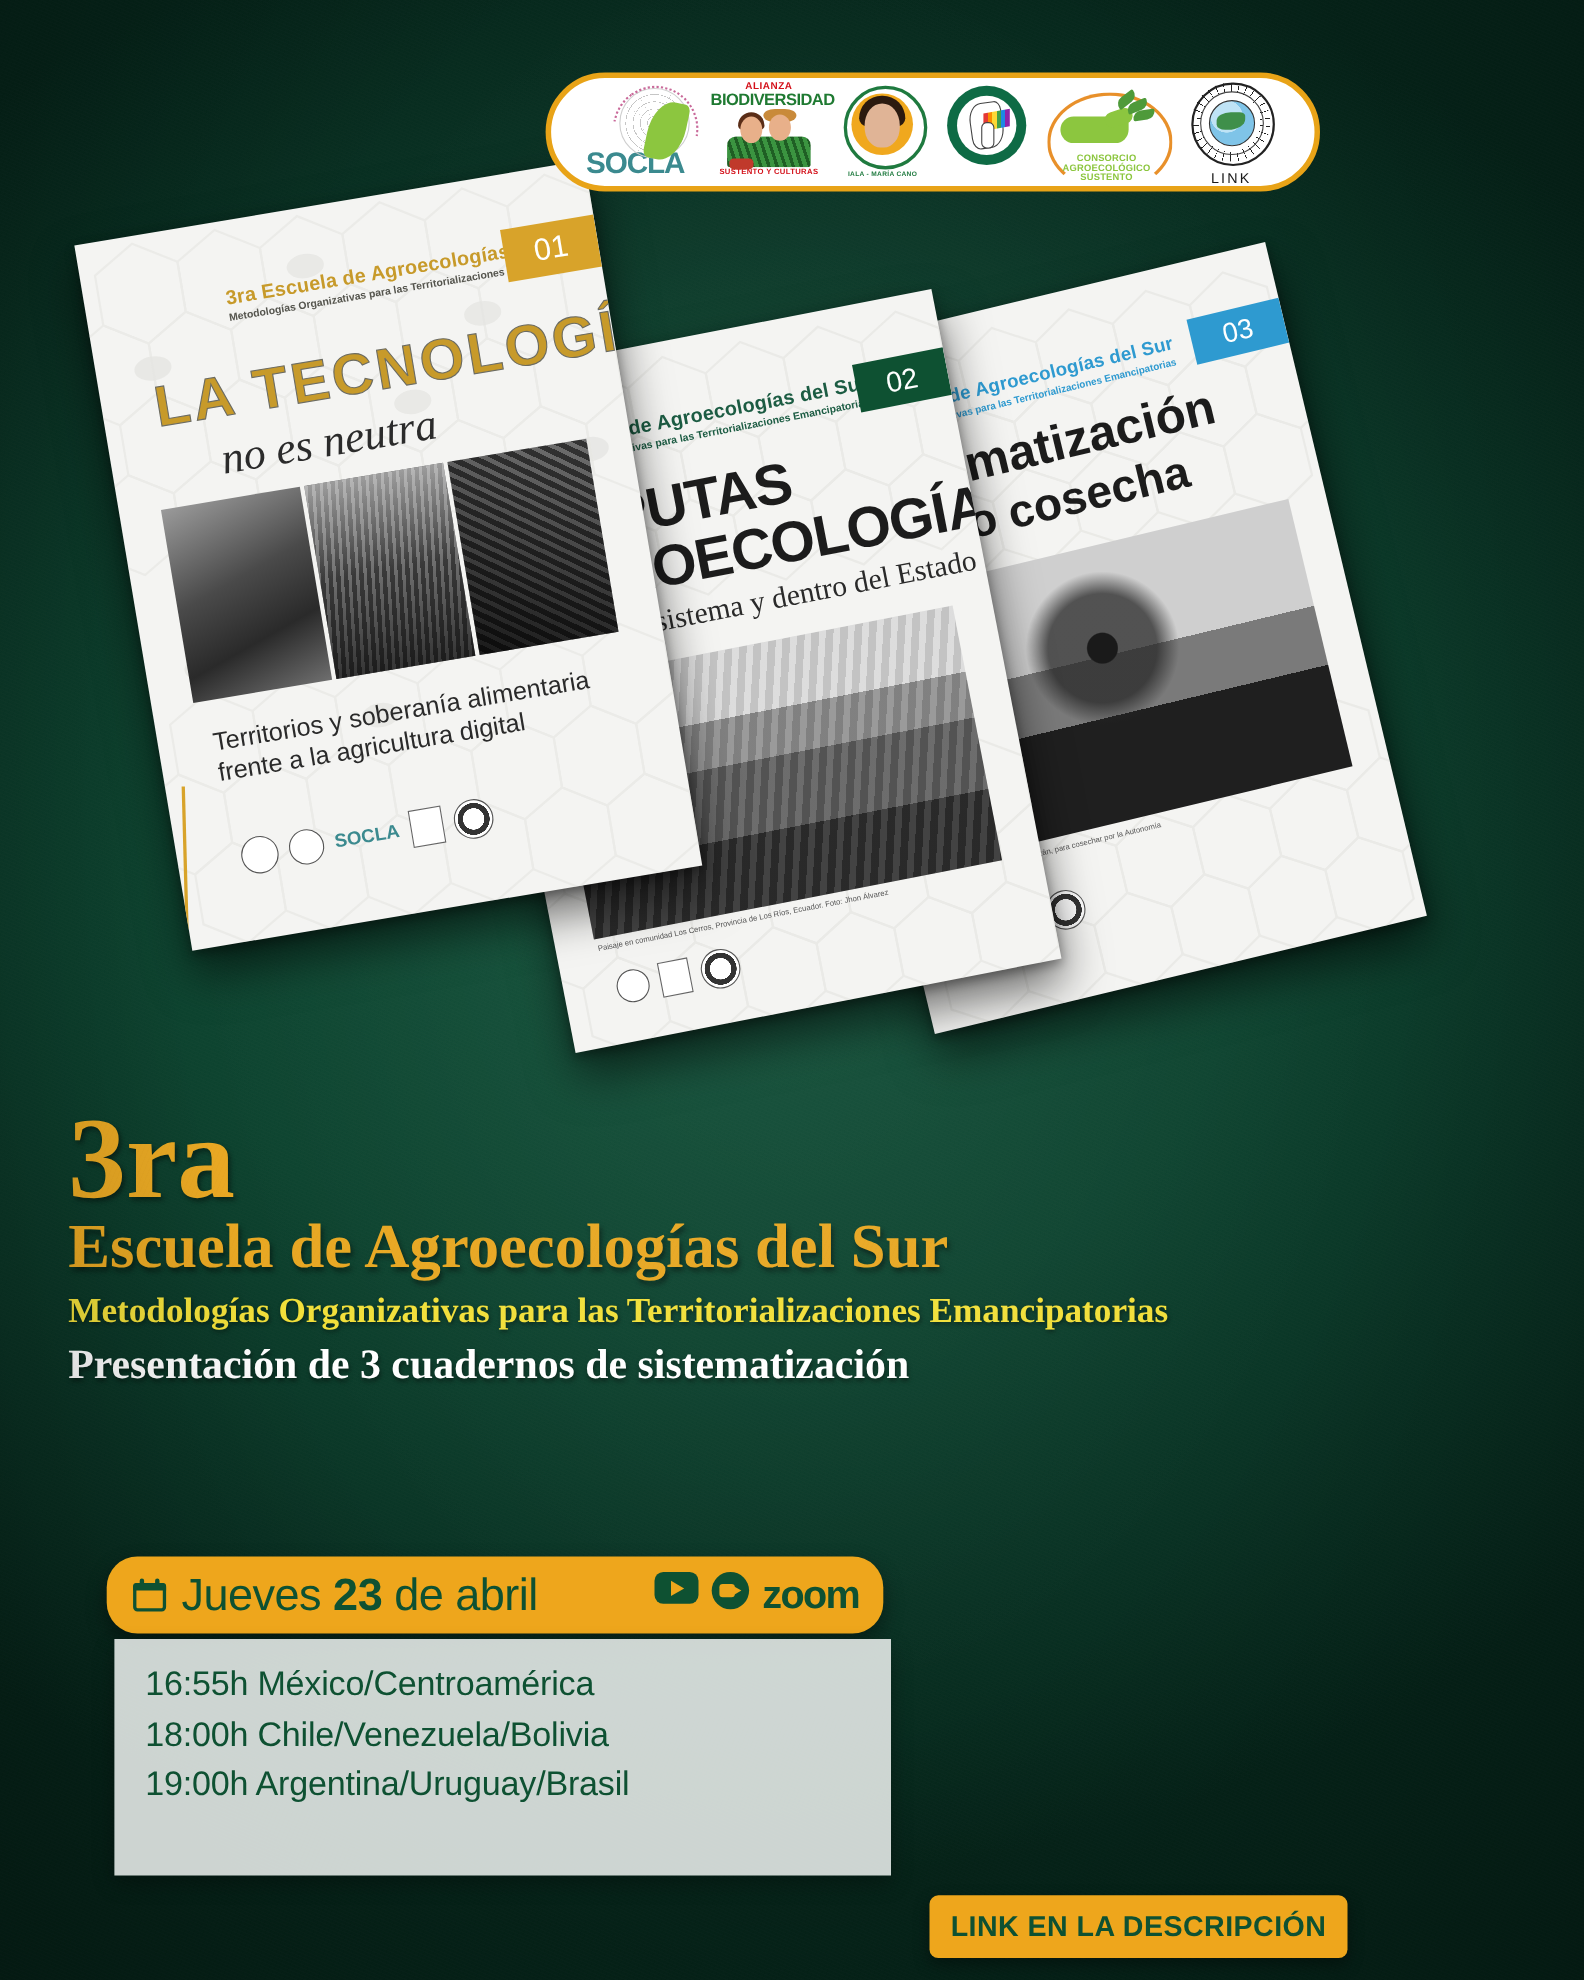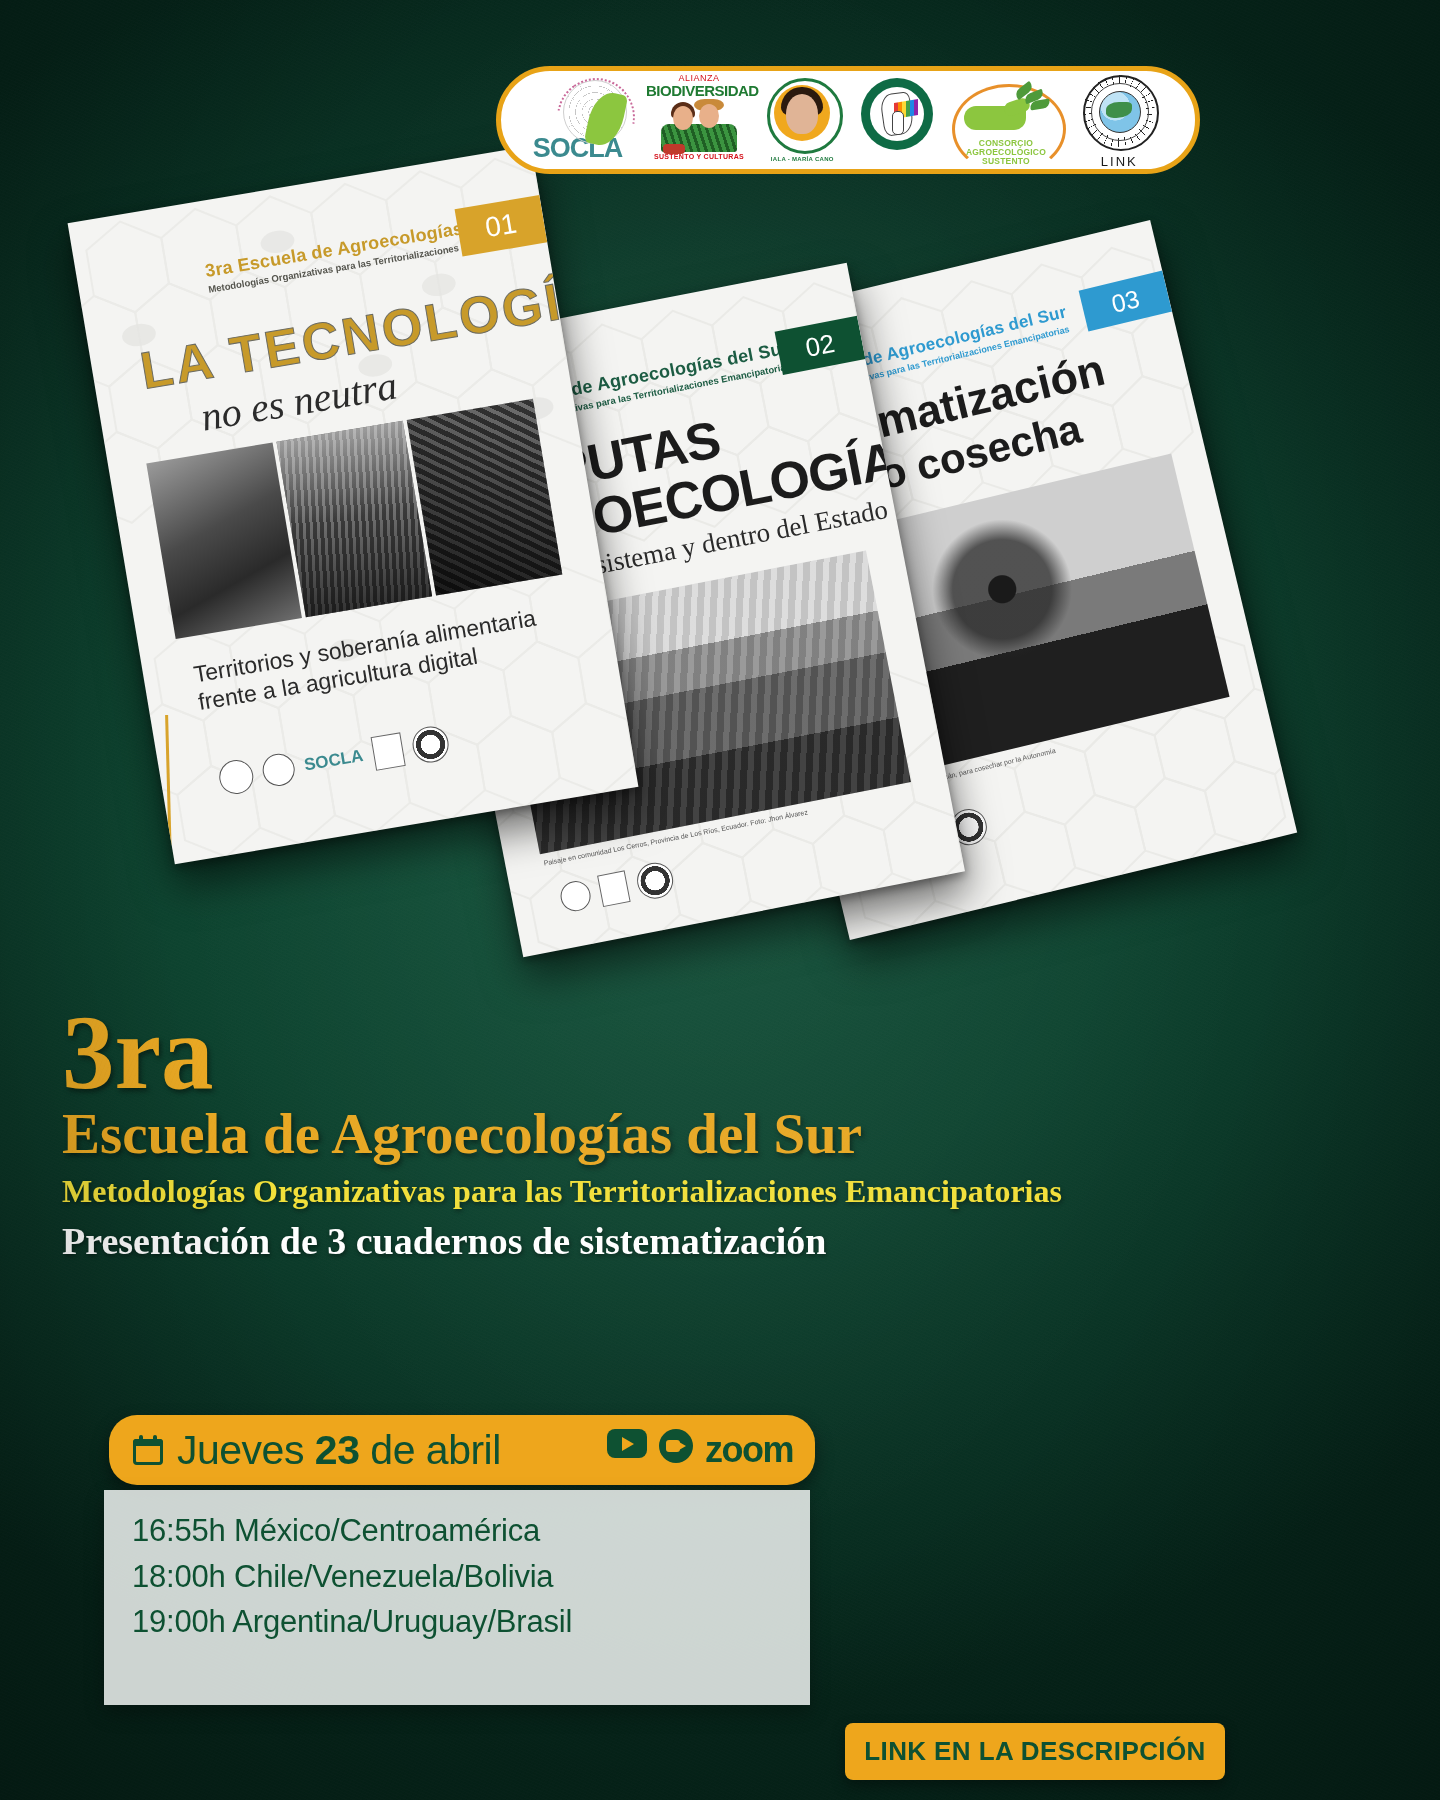--- a/index.html
+++ b/index.html
@@ -84,21 +84,21 @@
   .socla-leaf {
     position:absolute; left: 58px; top: 14px; width: 34px; height: 54px;
     background:#8cc63f;
     border-radius: 60% 14% 60% 14%;
     transform: rotate(12deg);
   }
   .socla-word { font-size: 27px; font-weight: 700; color:#3b8a8f; letter-spacing:-1px; line-height:1; padding-left:2px; }
 
   
   .logo-ab { width: 106px; height: 92px; text-align:center; }
-  .ab-t1 { font-size: 9px; font-weight:400; color:#d4111a; letter-spacing:.5px; line-height:1; }
+  .ab-t1 { font-size: 9px; font-weight:700; color:#d4111a; letter-spacing:.5px; line-height:1; }
   .ab-t2 { font-size: 15px; font-weight:800; color:#1f7a32; letter-spacing:-.5px; line-height:1; }
   .ab-art { position:relative; width:84px; height:52px; margin:2px auto 0; }
   .ab-face-a, .ab-face-b { position:absolute; border-radius:50%; background:#e8b08a; }
   .ab-face-a { left:16px; top:6px; width:20px; height:24px; }
   .ab-face-b { left:42px; top:4px; width:20px; height:24px; }
   .ab-hair { position:absolute; left:14px; top:2px; width:24px; height:16px; background:#5a2d17; border-radius:12px 12px 4px 4px;}
   .ab-hat { position:absolute; left:37px; top:-1px; width:30px; height:12px; background:#c98a3a; border-radius:14px/8px;}
   .ab-green { position:absolute; left:4px; top:24px; width:76px; height:28px; background:#2e7d32; border-radius:8px 8px 3px 3px;
               background-image: repeating-linear-gradient(72deg, #1f5e24 0 3px, #3b9440 3px 7px); }
   .ab-red { position:absolute; left:6px; top:44px; width:22px; height:10px; background:#c0392b; border-radius:4px; }
@@ -229,21 +229,21 @@
   }
   .h-pres {
     position:absolute; left:62px; top:1222px;
     font-family:"Liberation Serif", serif;
     font-size:38px; font-weight:700; color:#ffffff; line-height:1;
     text-shadow: 1px 2px 4px rgba(0,0,0,.45);
   }
 
   
   .date-banner {
-    position:absolute; left:109px; top:1415px; width:706px; height:70px;
+    position:absolute; left:97px; top:1415px; width:706px; height:70px;
     background:#eea61c; border-radius:28px;
     display:flex; align-items:center; z-index:5;
     box-shadow: 0 8px 18px rgba(0,0,0,.40);
   }
   .cal-icon { margin-left:24px; width:30px; height:30px; position:relative; flex:0 0 auto;}
   .cal-icon .body { position:absolute; left:0; top:4px; width:30px; height:26px; border:3px solid #0e5132; border-radius:4px; box-sizing:border-box;}
   .cal-icon .top  { position:absolute; left:0; top:4px; width:30px; height:7px; background:#0e5132; border-radius:3px 3px 0 0;}
   .cal-icon .p1, .cal-icon .p2 { position:absolute; top:0; width:4px; height:8px; background:#0e5132; border-radius:2px;}
   .cal-icon .p1 { left:6px; } .cal-icon .p2 { left:20px; }
   .date-text { margin-left:14px; font-size:41px; color:#0e5132; font-weight:400; letter-spacing:-.5px; }

